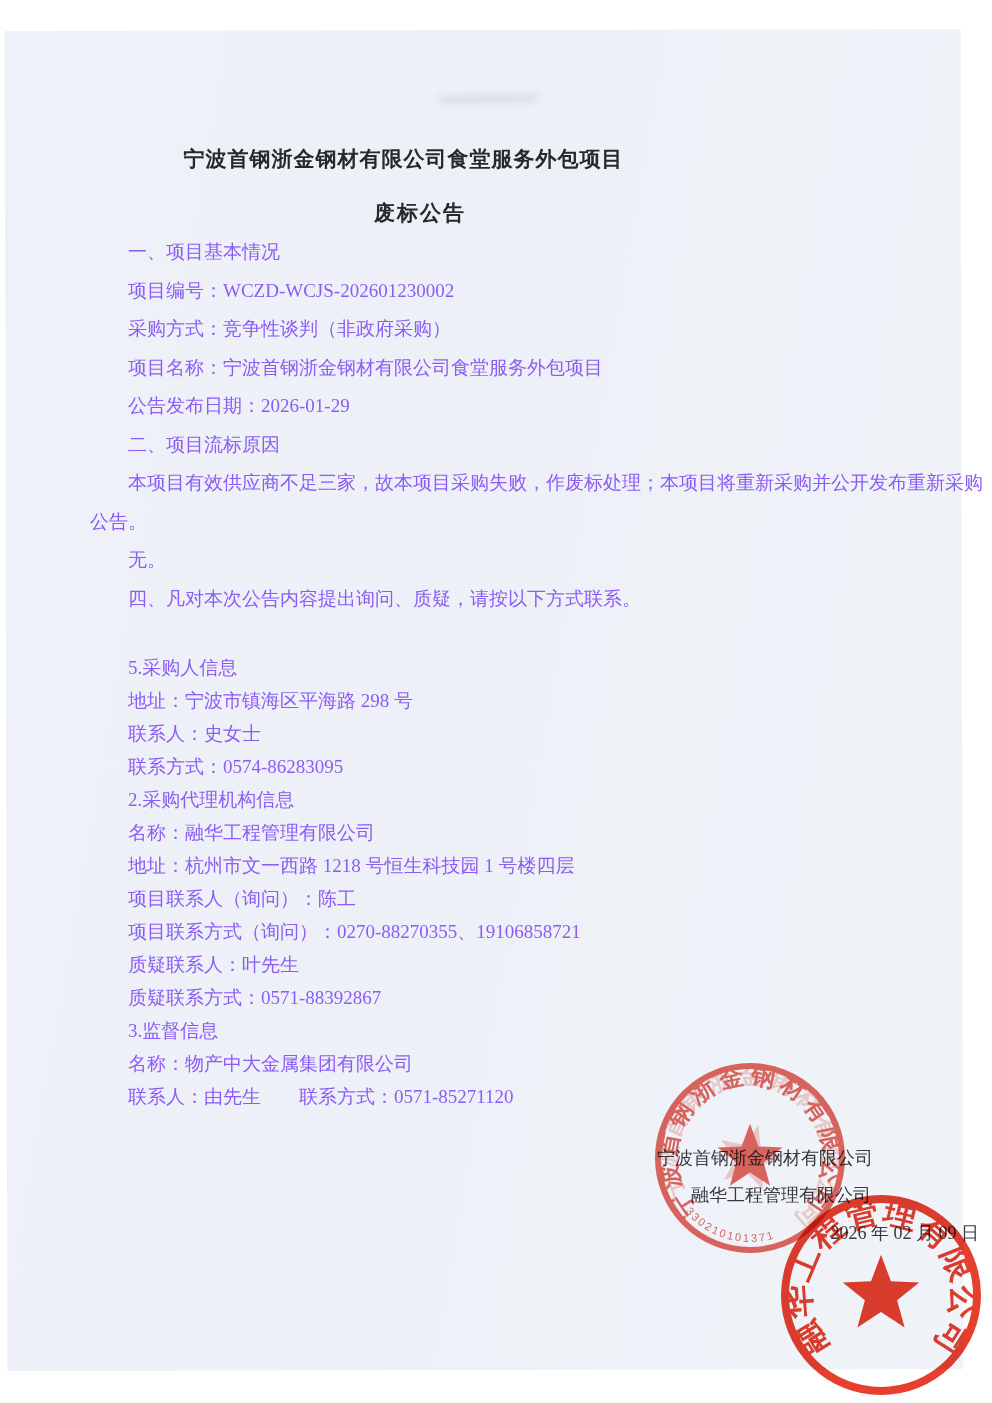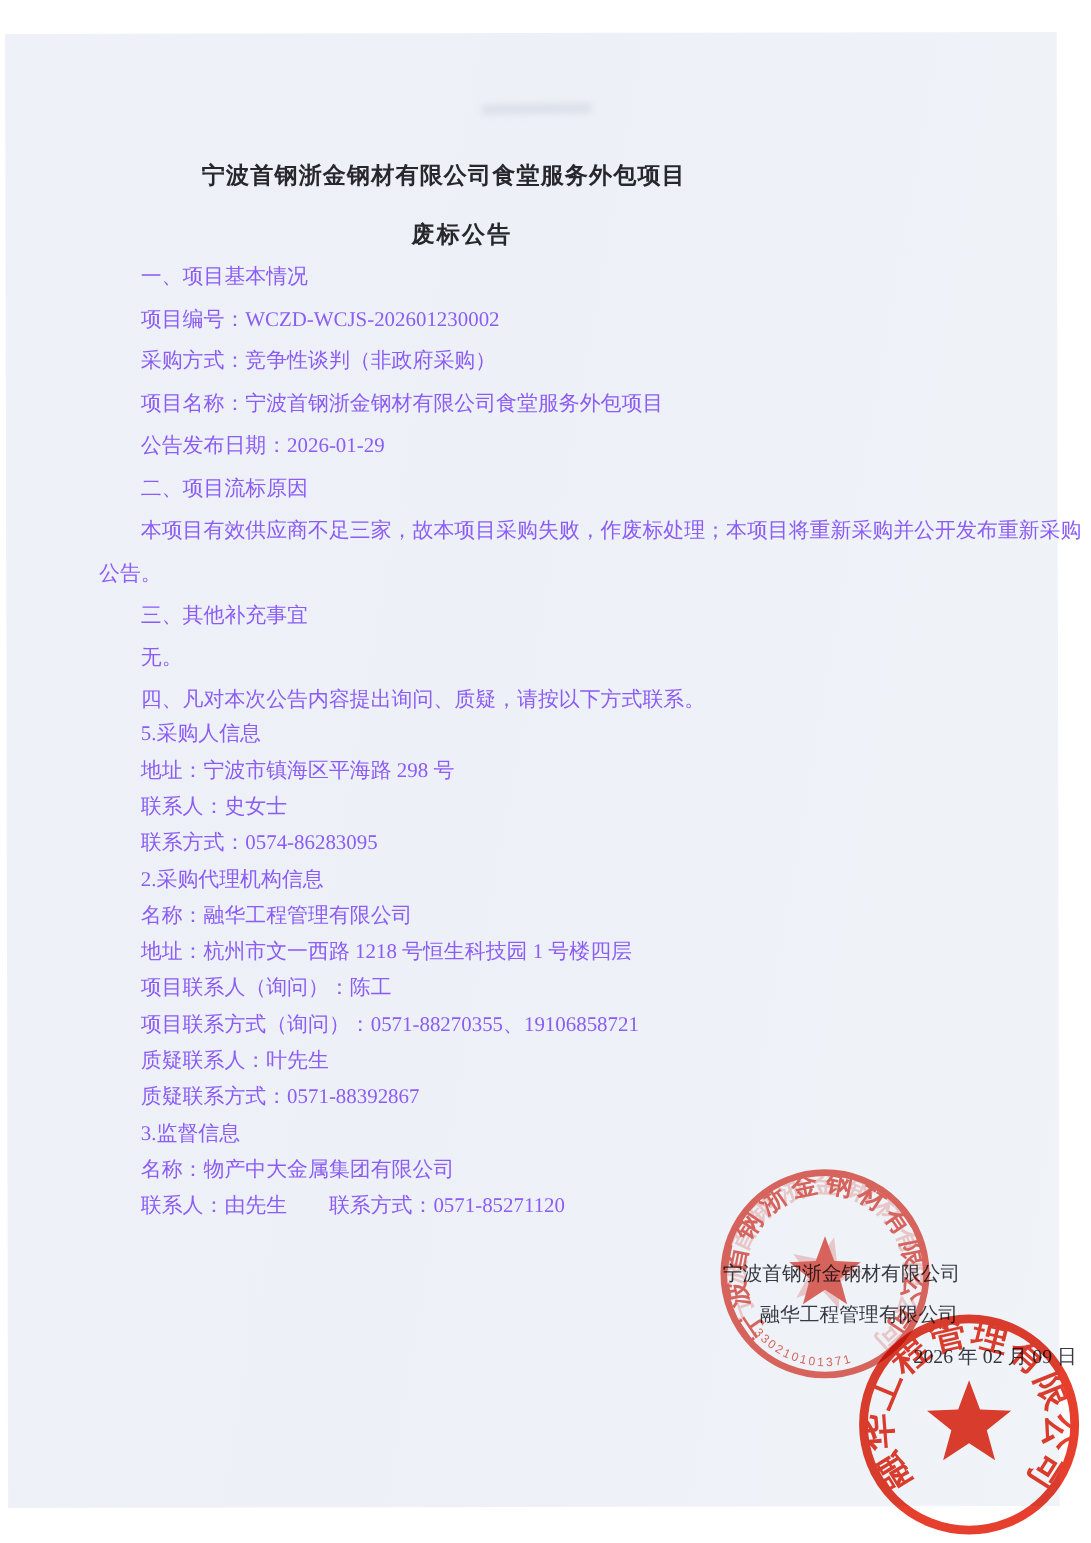--- a/index.html
+++ b/index.html
@@ -56,35 +56,34 @@
 
   <div id="blockA" class="block">
     <div class="ln">一、项目基本情况</div>
     <div class="ln">项目编号：WCZD-WCJS-202601230002</div>
     <div class="ln">采购方式：竞争性谈判（非政府采购）</div>
     <div class="ln">项目名称：宁波首钢浙金钢材有限公司食堂服务外包项目</div>
     <div class="ln">公告发布日期：2026-01-29</div>
     <div class="ln">二、项目流标原因</div>
     <div class="ln">本项目有效供应商不足三家，故本项目采购失败，作废标处理；本项目将重新采购并公开发布重新采购</div>
     <div class="ln cont">公告。</div>
-    <div class="ln">三、其他补充事宜</div>
     <div class="ln">无。</div>
     <div class="ln">四、凡对本次公告内容提出询问、质疑，请按以下方式联系。</div>
   </div>
 
   <div id="blockB" class="block">
     <div class="ln">5.采购人信息</div>
     <div class="ln">地址：宁波市镇海区平海路 298 号</div>
     <div class="ln">联系人：史女士</div>
     <div class="ln">联系方式：0574-86283095</div>
     <div class="ln">2.采购代理机构信息</div>
     <div class="ln">名称：融华工程管理有限公司</div>
     <div class="ln">地址：杭州市文一西路 1218 号恒生科技园 1 号楼四层</div>
     <div class="ln">项目联系人（询问）：陈工</div>
-    <div class="ln">项目联系方式（询问）：0571-88270355、19106858721</div>
+    <div class="ln">项目联系方式（询问）：0270-88270355、19106858721</div>
     <div class="ln">质疑联系人：叶先生</div>
     <div class="ln">质疑联系方式：0571-88392867</div>
     <div class="ln">3.监督信息</div>
     <div class="ln">名称：物产中大金属集团有限公司</div>
     <div class="ln">联系人：由先生　　联系方式：0571-85271120</div>
   </div>
 
   <div id="sig1" class="sig">宁波首钢浙金钢材有限公司</div>
   <div id="sig2" class="sig">融华工程管理有限公司</div>
   <div id="sigdate" class="sig">2026 年 02 月 09 日</div>

